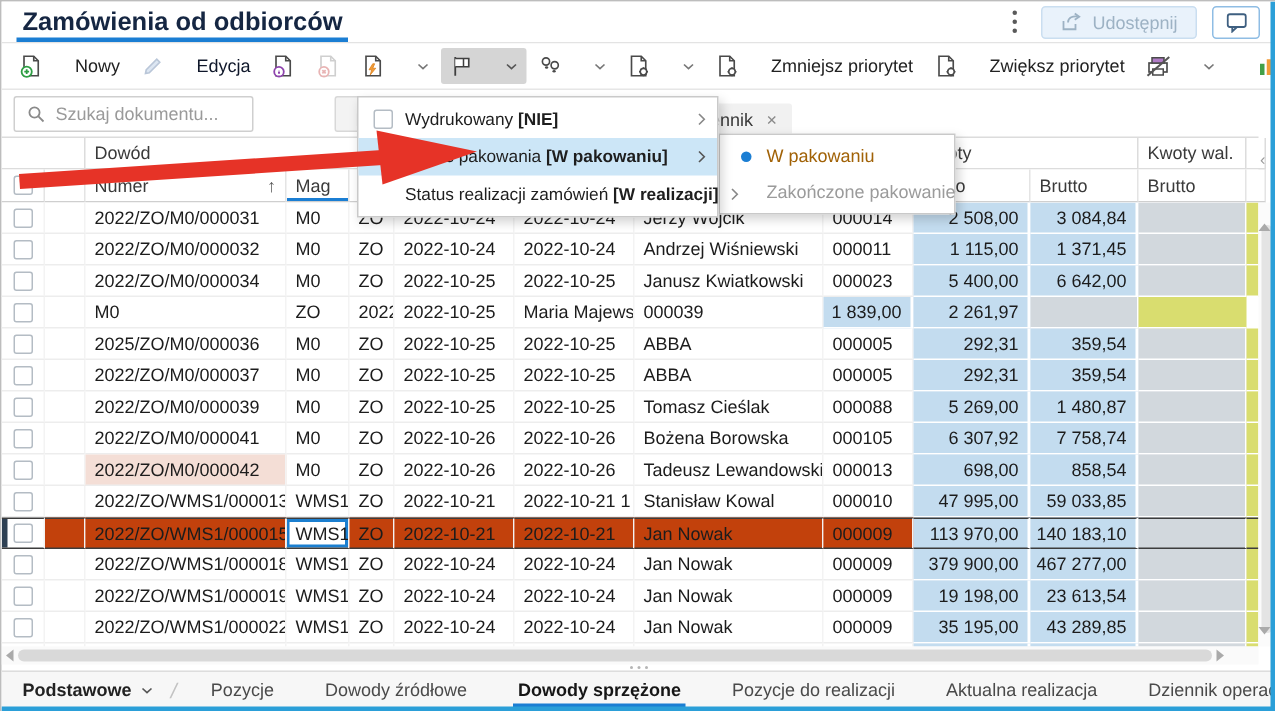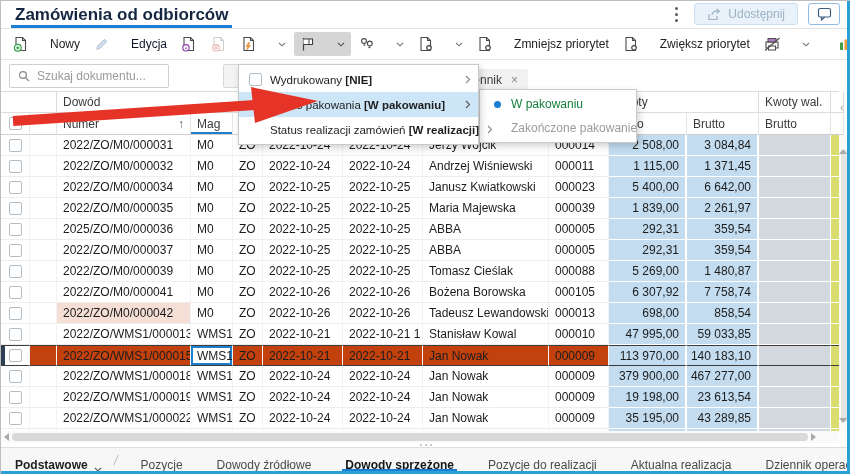--- a/index.html
+++ b/index.html
@@ -10,21 +10,21 @@
             border-top:1px solid #bdbdbd; border-left:1px solid #bdbdbd; }
   .edge-right  { position:absolute; top:0; right:0; width:3px; height:474px; background:#2b9fd8; z-index:60; }
   .edge-bottom { position:absolute; left:0; bottom:0; height:3px; width:850px; background:#2b9fd8; z-index:60; }
 
   
   .tabbar { position:absolute; top:0; left:0; width:849px; height:28px; border-bottom:1px solid #e3e3e3;
             display:flex; align-items:center; background:#fff; }
   .doc-tab { margin-left:10px; height:100%; display:flex; align-items:center; padding:0 4px;
              font-weight:bold; font-size:17px; color:#152642; position:relative; }
   .doc-tab::after { content:""; position:absolute; left:0; right:0; bottom:0; height:3px; background:#1b7ed3; }
-  .tabbar-right { margin-left:auto; display:flex; gap:10px; margin-right:10px; }
+  .tabbar-right { margin-left:auto; display:flex; align-items:center; gap:10px; margin-right:10px; }
   .kebab { display:flex; flex-direction:column; gap:3px; padding:4px 6px; }
   .kebab i { width:3px; height:3px; border-radius:50%; background:#5a5a5a; }
   .share-btn { display:flex; align-items:center; gap:7px; height:22px; padding:0 12px;
                background:#e9f2fb; border:1px solid #cadef0; border-radius:3px; color:#9db2c4; }
   .chat-btn { width:32px; height:22px; border:1px solid #8fbde4; border-radius:3px;
               display:flex; align-items:center; justify-content:center; background:#fff; }
 
   
   .toolbar { position:absolute; top:28px; left:0; width:849px; height:31px; border-bottom:1px solid #e6e6e6;
              display:flex; align-items:center; padding:0 6px; gap:2px; background:#fff; }
@@ -89,36 +89,36 @@
   .tri-down  { border-left:4px solid transparent; border-right:4px solid transparent; border-top:5px solid #aaa; margin:2px auto; }
   .vscroll { position:absolute; left:838px; top:134px; width:11px; height:296px; background:#fbfbfb; }
   .vthumb { width:7px; margin:1px auto; height:272px; background:#e4e4e4; border-radius:3px; }
   .collapse-arrow { position:absolute; left:839px; top:100px; color:#9a9a9a; font-size:11px; }
   .splitter { position:absolute; top:442px; left:0; width:849px; height:4px; display:flex; justify-content:center; gap:3px; align-items:center; }
   .splitter i { width:2px; height:2px; border-radius:50%; background:#b5b5b5; }
 
   
   .bottomtabs { position:absolute; top:446px; left:0; width:849px; height:25px; background:#f7f7f7;
                 border-top:1px solid #ddd; display:flex; align-items:center; padding-left:14px; }
-  .btab { height:100%; display:flex; align-items:flex-end; padding:0 17px; color:#4a4a4a; position:relative; white-space:nowrap; }
+  .btab { height:100%; display:flex; align-items:center; padding:0 17px; color:#4a4a4a; position:relative; white-space:nowrap; }
   .btab-main { padding:0 6px 0 0; font-weight:bold; color:#222; gap:6px; }
   .btab.active { font-weight:bold; color:#161616; }
   .btab.active::after { content:""; position:absolute; left:14px; right:14px; bottom:0; height:3px; background:#1b7ed3; }
   .bslash { color:#c2c2c2; font-size:14px; margin:0 6px; transform:skewX(-12deg); }
 
   
   .menu { position:absolute; left:237px; top:63px; width:241px; background:#fff; border:1px solid #c9c9c9;
           box-shadow:2px 3px 7px rgba(0,0,0,.18); z-index:30; padding:2px 0; font-size:11.5px; }
   .menu-item { height:25px; display:flex; align-items:center; gap:8px; padding:0 7px 0 10px; color:#1e1e1e; white-space:nowrap; }
   .menu-item.no-chk { padding-left:31px; }
   .menu-item.hl { background:#cce6f7; }
   .menu-item .marrow { margin-left:auto; color:#888; flex:0 0 auto; }
   .submenu { position:absolute; left:478px; top:88px; width:158px; background:#fff; border:1px solid #c9c9c9;
              box-shadow:2px 3px 7px rgba(0,0,0,.18); z-index:29; padding:2px 0; }
-  .submenu-item { height:24px; display:flex; align-items:center; gap:10px; padding:0 10px; color:#15803d; white-space:nowrap; }
+  .submenu-item { height:24px; display:flex; align-items:center; gap:10px; padding:0 10px; color:#a16207; white-space:nowrap; }
   .submenu-item .dot { width:7px; height:7px; border-radius:50%; background:#1b7ed3; margin-left:4px; flex:0 0 auto; }
   .submenu-item.dis { color:#9b9b9b; padding-left:31px; }
 
   .red-arrow { position:absolute; left:0; top:0; z-index:40; pointer-events:none; }
   svg { display:block; }
 </style>
 </head>
 <body>
 
 <div id="window">
@@ -441,21 +441,20 @@
       <div class="cell cell-netto num">5 400,00</div>
       <div class="cell cell-brutto num">6 642,00</div>
       <div class="cell cell-kwotywal"></div>
       <div class="cell cell-strip"></div>
     </div>
       <div class="row">
       <div class="cell cell-check">
           <span class="cb"></span>
         </div>
       <div class="cell cell-expand"></div>
-      <div class="cell cell-numer">2022/ZO/M0/000035</div>
       <div class="cell cell-mag">M0</div>
       <div class="cell cell-zo">ZO</div>
       <div class="cell cell-date1">2022-10-25</div>
       <div class="cell cell-date2">2022-10-25</div>
       <div class="cell cell-name">Maria Majewska</div>
       <div class="cell cell-code">000039</div>
       <div class="cell cell-netto num">1 839,00</div>
       <div class="cell cell-brutto num">2 261,97</div>
       <div class="cell cell-kwotywal"></div>
       <div class="cell cell-strip"></div>

